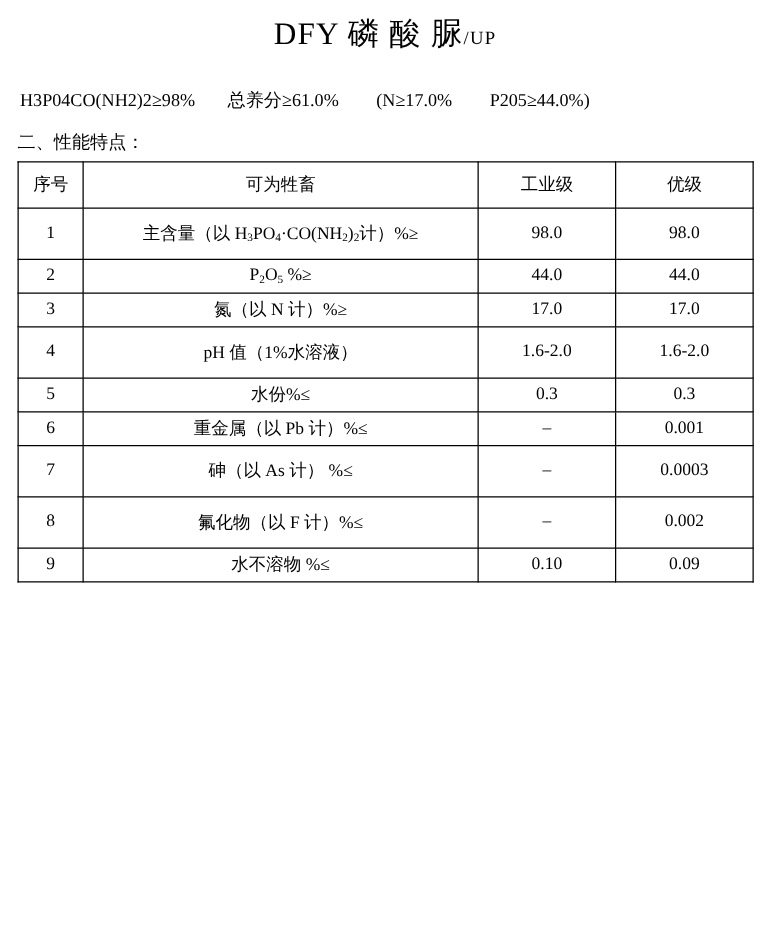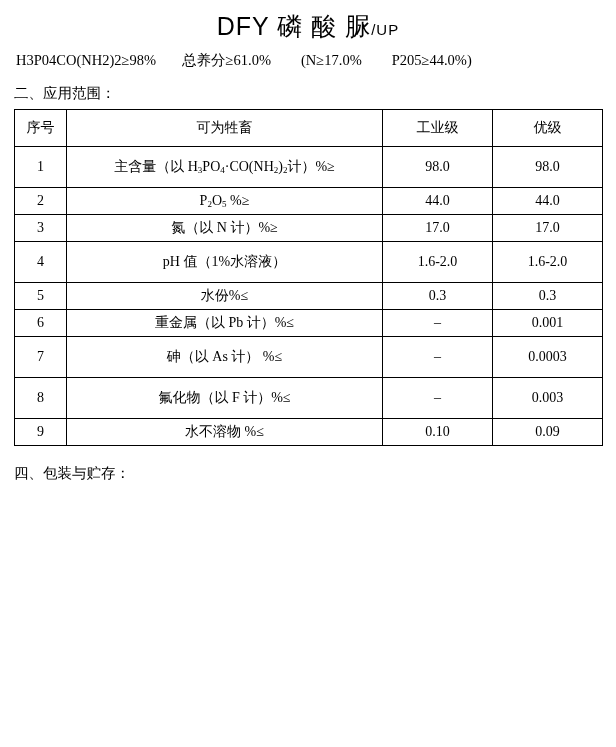--- a/index.html
+++ b/index.html
@@ -17,34 +17,34 @@
   }
   .page {
     width: 616px;
     height: 747px;
     box-sizing: border-box;
     padding: 0 14px;
     position: relative;
   }
   .title {
     text-align: center;
-    font-family: Liberation Sans, sans-serif;
+    font-family: Liberation Serif, serif;
     font-size: 25px;
     letter-spacing: 1px;
     margin-top: 10px;
     margin-bottom: 2px;
     white-space: nowrap;
   }
   .title .sub {
     font-size: 15px;
     vertical-align: baseline;
   }
   .formula {
     font-size: 14.5px;
-    margin-top: 8px;
+    margin-top: 28px;
     margin-bottom: 4px;
     padding-left: 2px;
     white-space: nowrap;
     letter-spacing: 0px;
   }
   .formula .gap-m { display:inline-block; width: 26px; }
   .formula .gap-l { display:inline-block; width: 30px; }
 
   .section-head {
     font-size: 14.5px;
@@ -92,21 +92,21 @@
 
   <div class="title">
     <span>DFY 磷  酸  脲</span><span class="sub">/UP</span>
   </div>
 
   <div class="formula">
     <span>H3P04CO(NH2)2≥98%</span><span class="gap-m"></span><span>总养分≥61.0%</span><span class="gap-l"></span><span>(N≥17.0%</span><span class="gap-l"></span><span>P205≥44.0%)</span>
   </div>
 
 
-  <div class="section-head">二、应用范围：</div>
+  <div class="section-head">二、性能特点：</div>
 
   <table class="spec">
     <colgroup>
       <col class="col-no">
         <col class="col-name">
         <col class="col-ind">
         <col class="col-sup">
     </colgroup>
     <tbody id="spec-body">
       <tr class="head">
@@ -154,29 +154,28 @@
         <tr class="tall">
           <td>7</td>
           <td>砷（以 As 计）   %≤</td>
           <td>–</td>
           <td>0.0003</td>
         </tr>
         <tr class="tall">
           <td>8</td>
           <td>氟化物（以 F 计）%≤</td>
           <td>–</td>
-          <td>0.003</td>
+          <td>0.002</td>
         </tr>
         <tr>
           <td>9</td>
           <td>水不溶物  %≤</td>
           <td>0.10</td>
           <td>0.09</td>
         </tr>
       </tbody>
   </table>
 
   <div class="spacer-sm"></div>
 
 
-  <div class="section-head">四、包装与贮存：</div>
 
 </div>
 
 </body></html>

